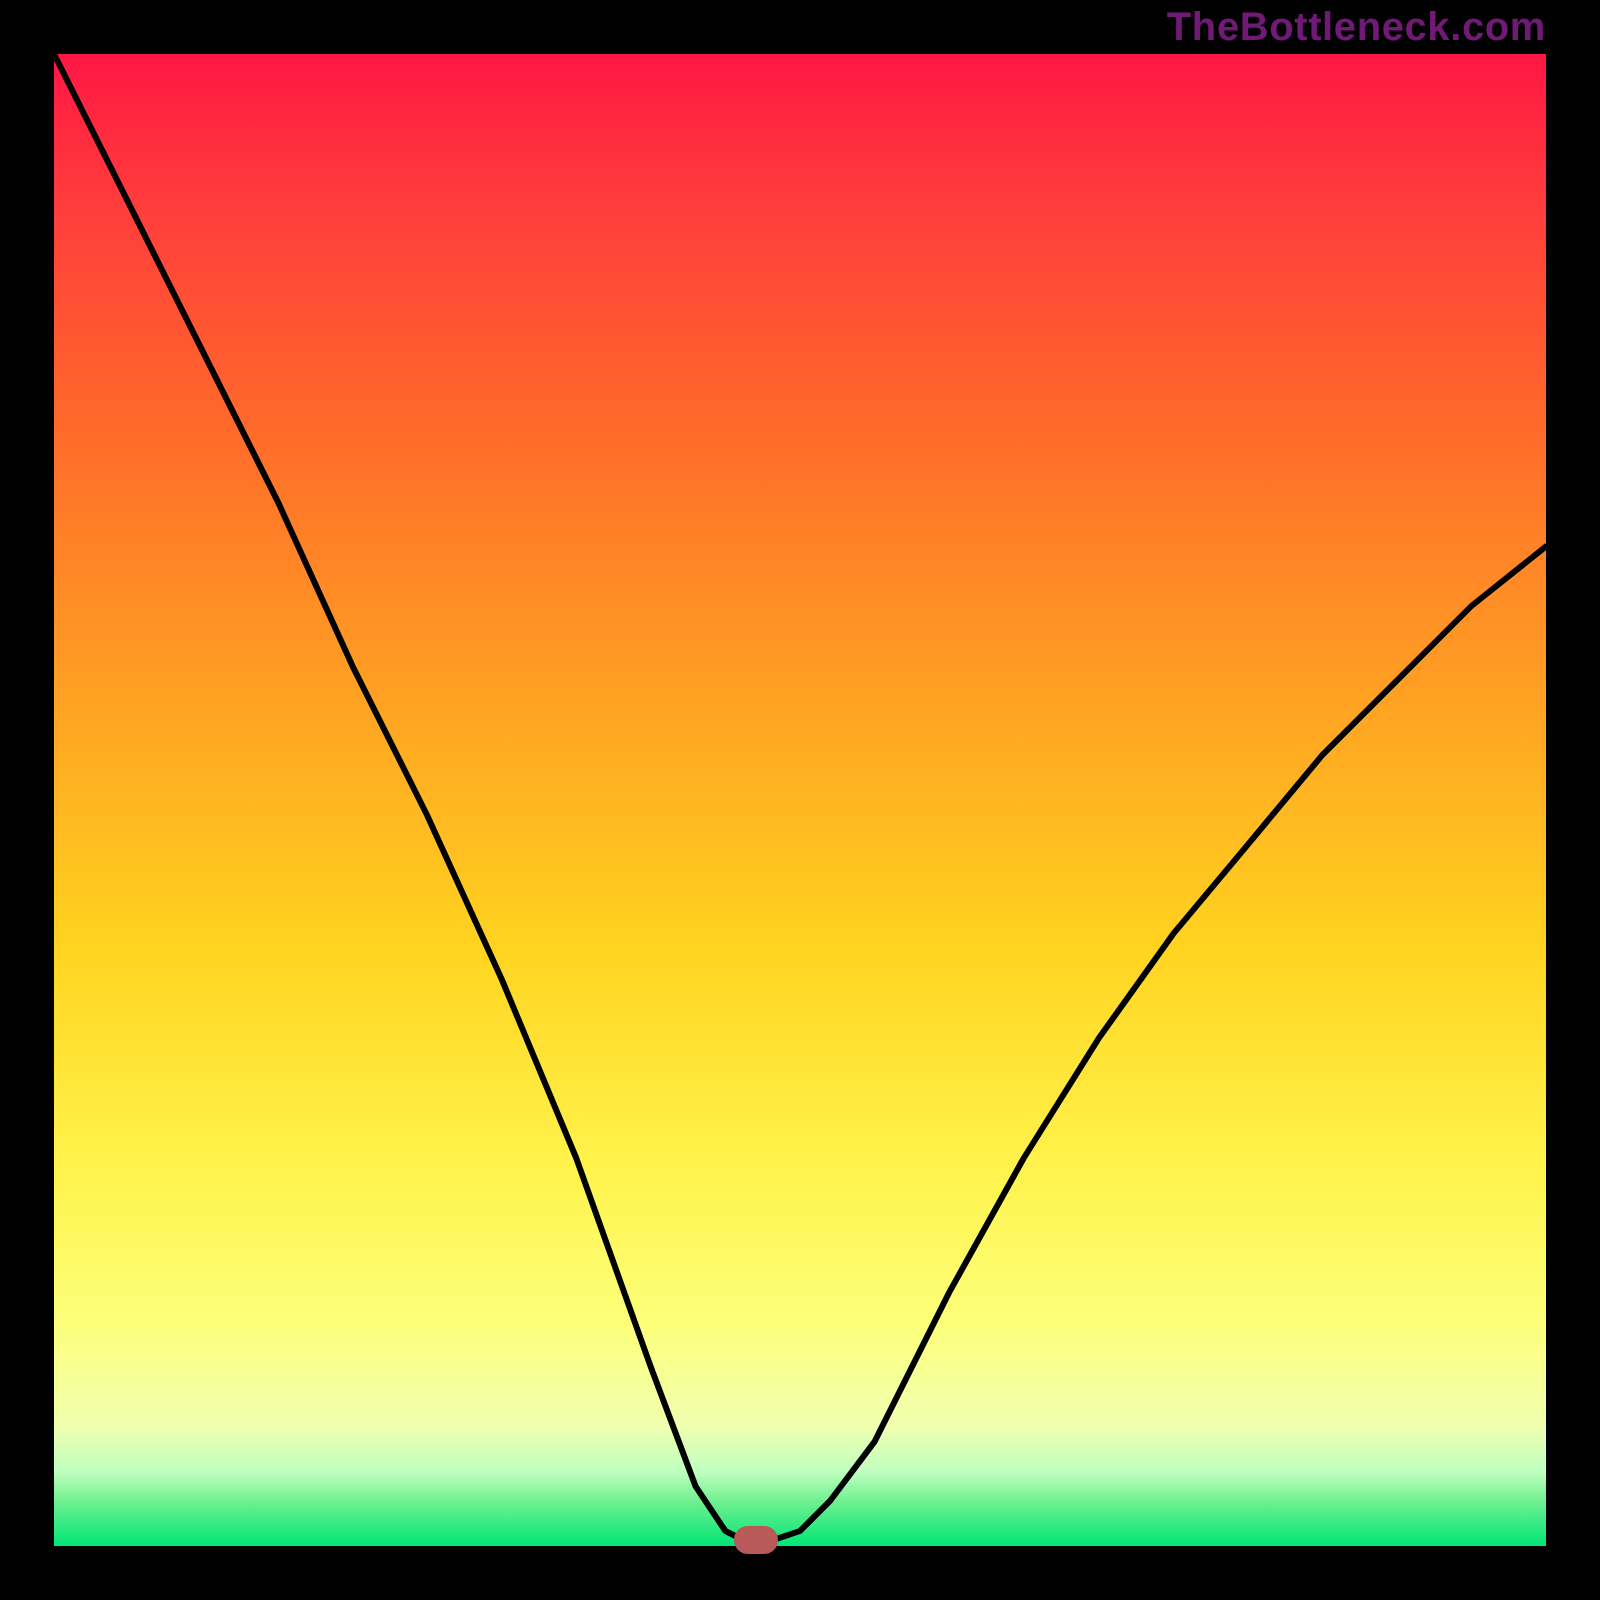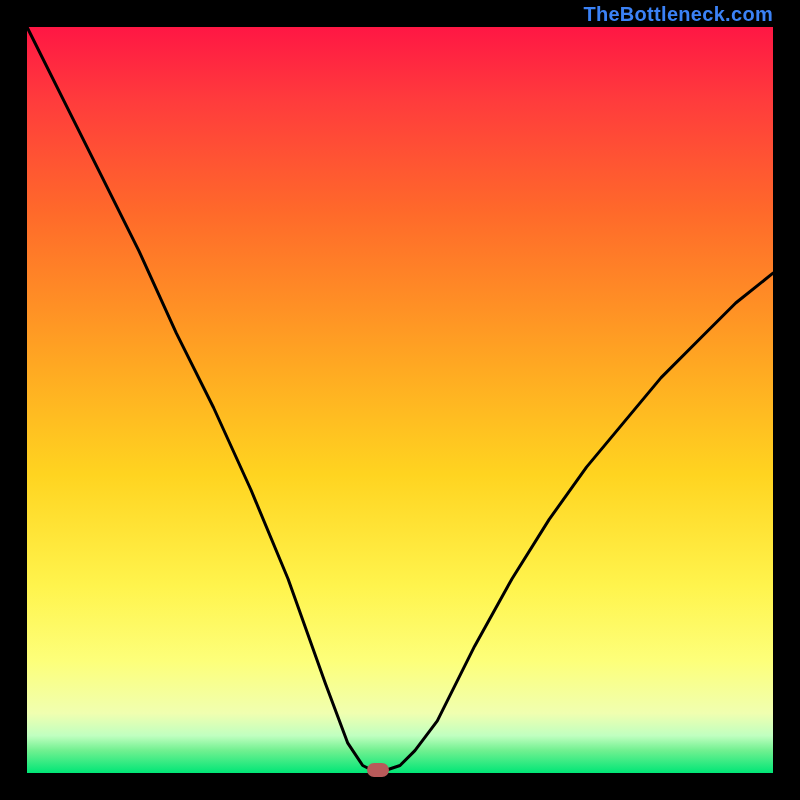--- a/index.html
+++ b/index.html
@@ -27,21 +27,21 @@
       #c0ffc0 95%,
       #70f090 97%,
       #00e676 100%
     );
   }
   .watermark {
     position: absolute;
     top: -24px;
     right: 0;
     font: 600 20px Arial, sans-serif;
-    color: #3b82f6;
+    color: #701a75;
     letter-spacing: 0.3px;
     margin-left: 42px;
   }
   svg.curve {
     position: absolute;
     inset: 0;
     width: 100%;
     height: 100%;
     overflow: visible;
   }

